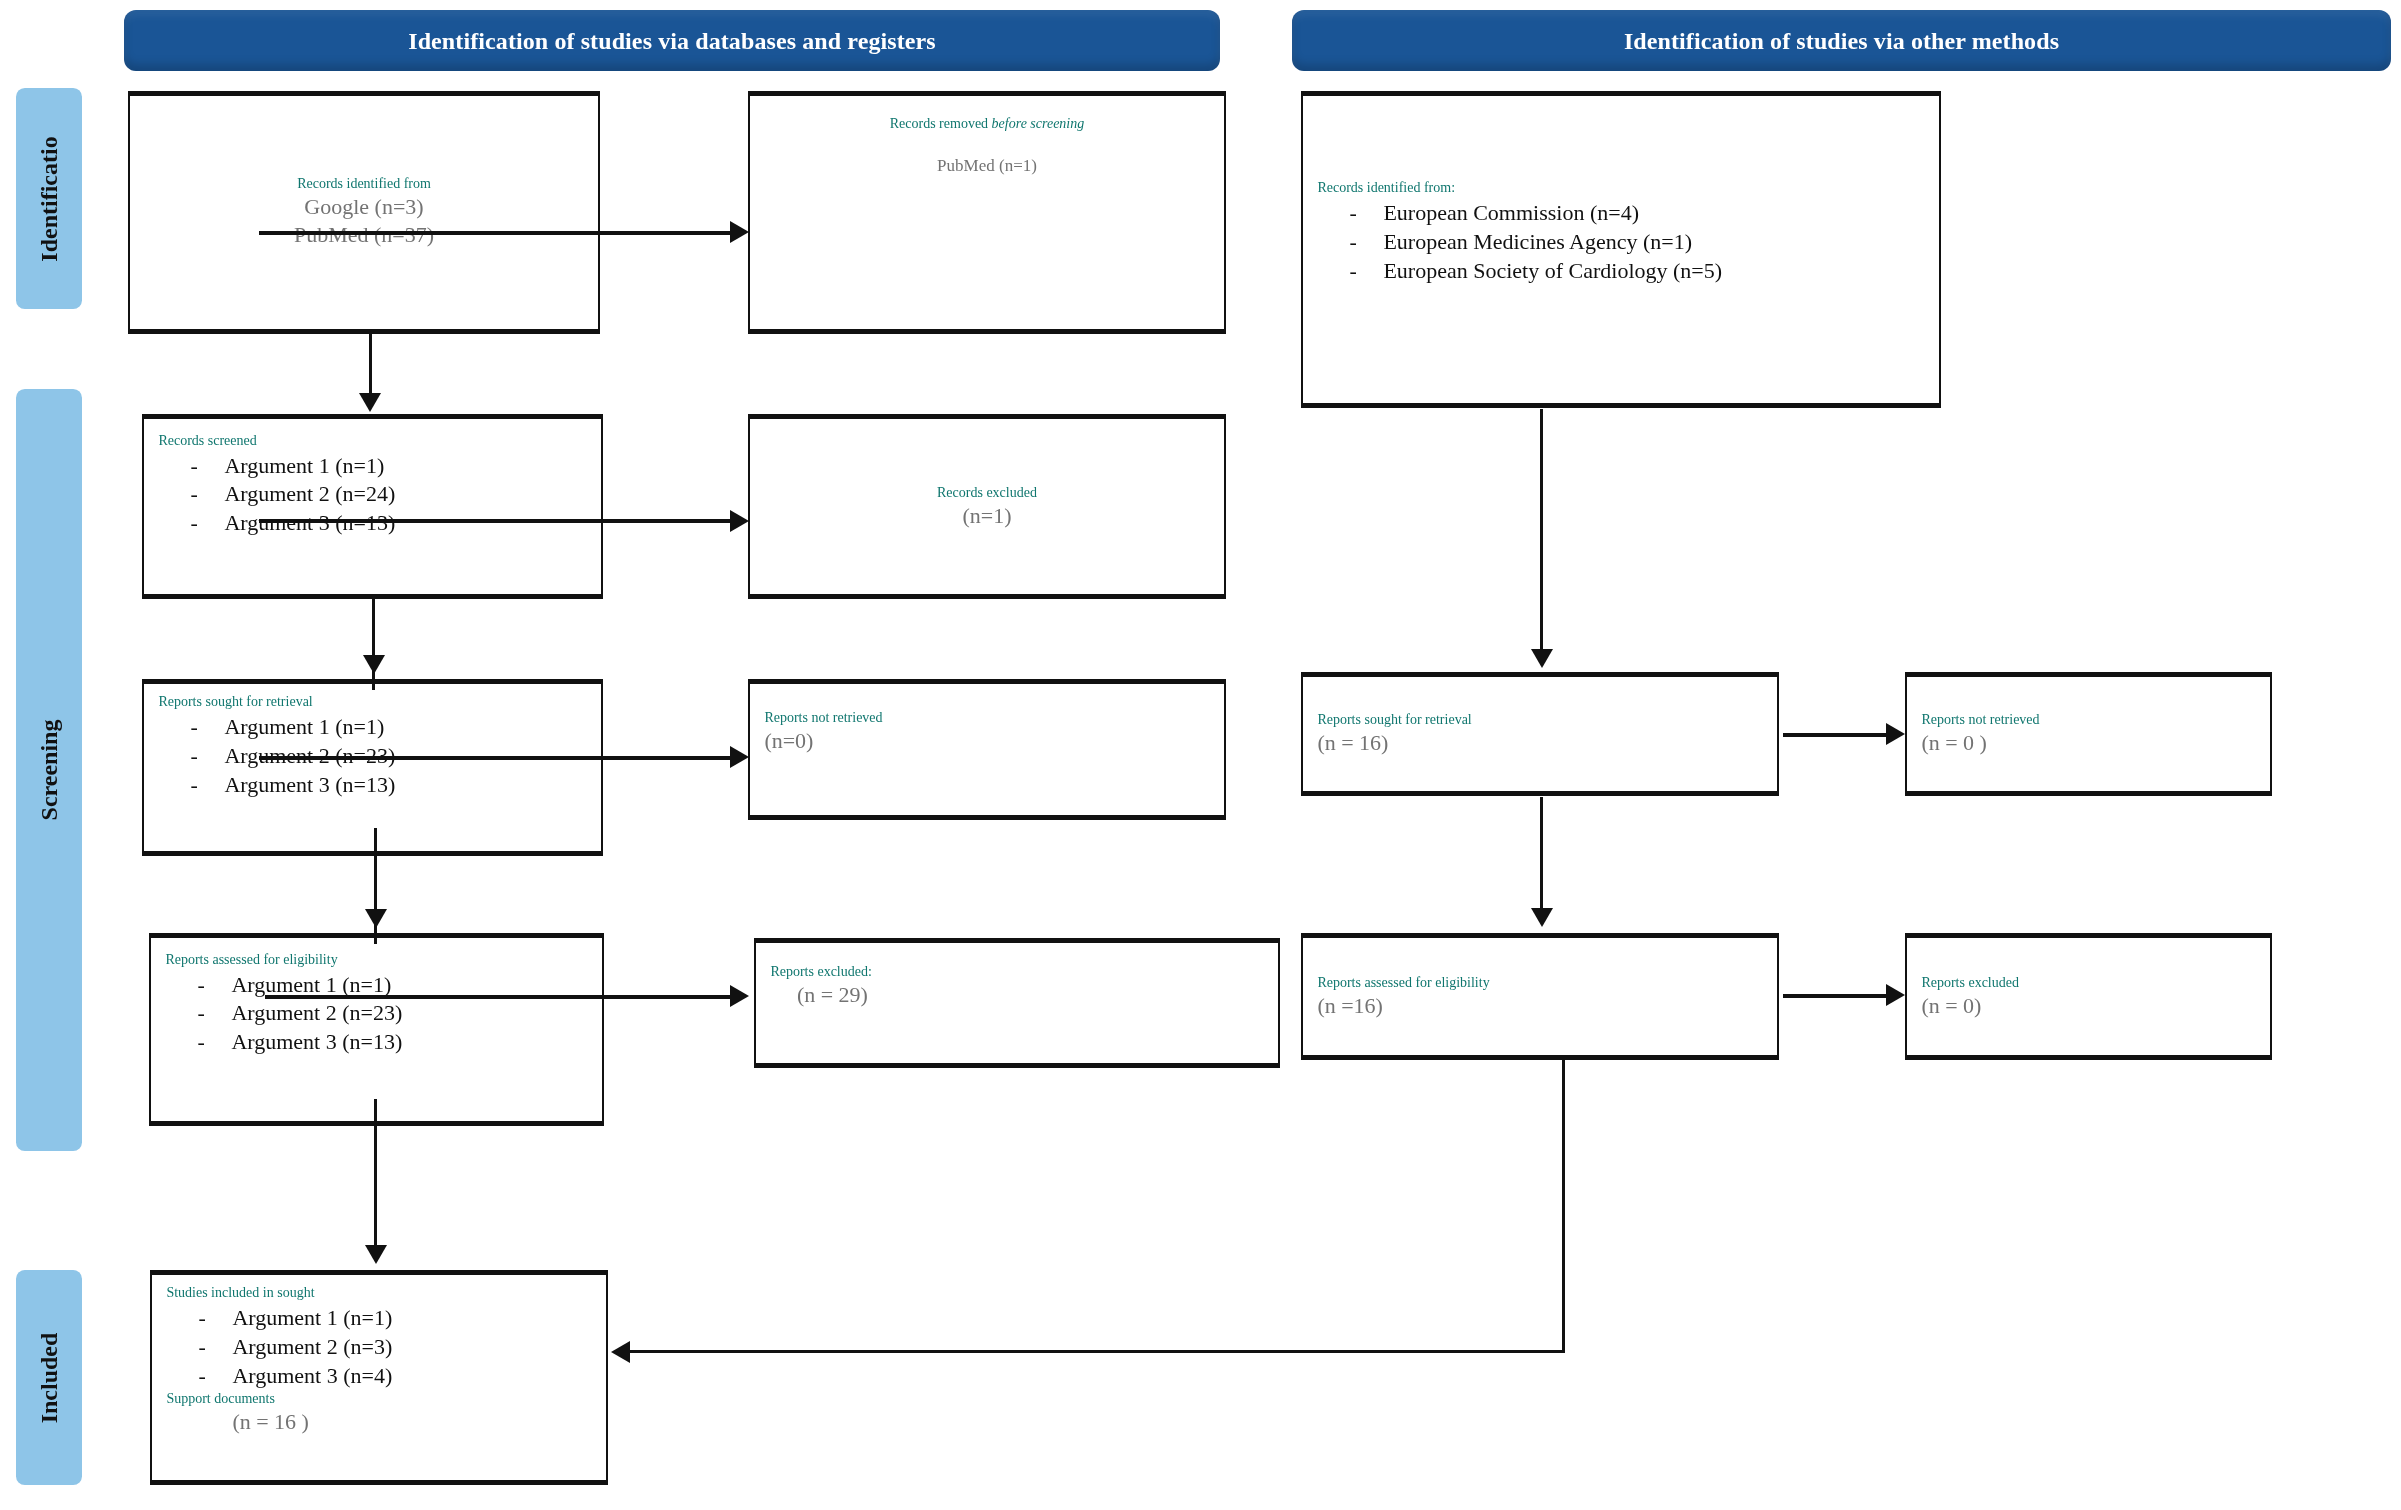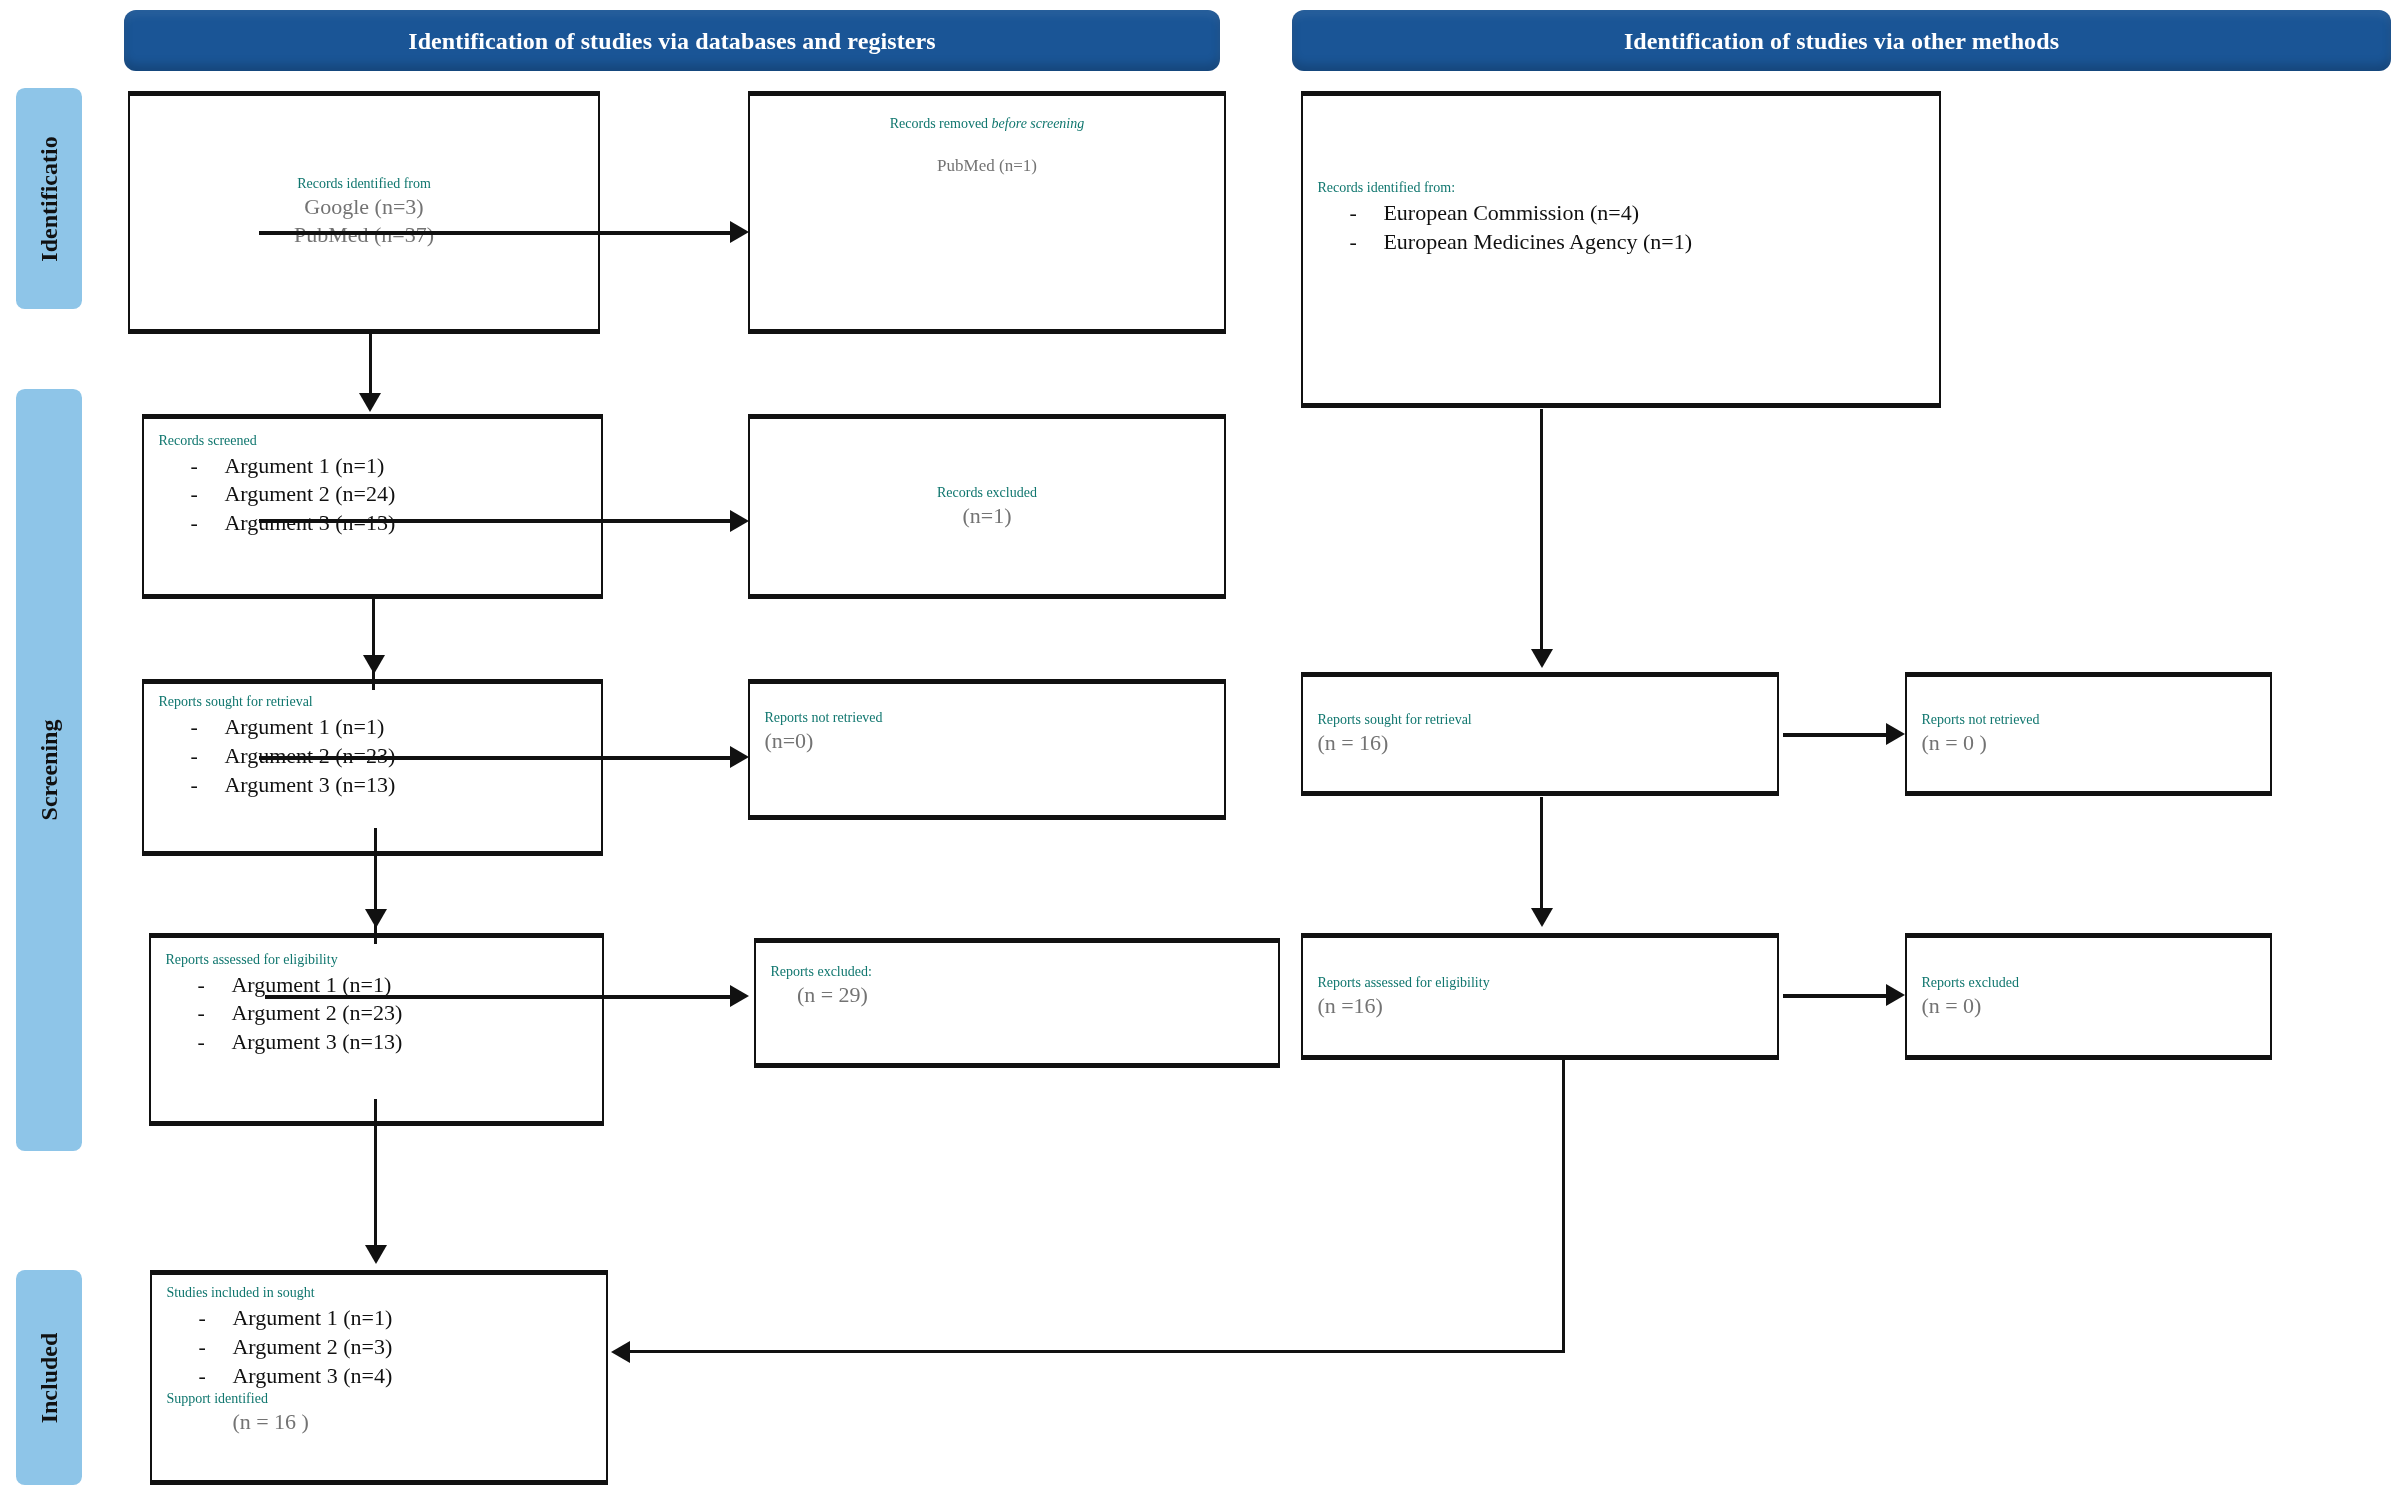--- a/index.html
+++ b/index.html
@@ -143,31 +143,32 @@
   </div>
 
   <div class="box topalign" style="left:150px;top:1270px;width:458px;height:215px;">
     <div class="inner" style="padding-top:12px;">
       <div class="ttl">Studies included in sought</div>
       <ul class="bul">
         <li>Argument 1 (n=1)</li>
         <li>Argument 2 (n=3)</li>
         <li>Argument 3 (n=4)</li>
       </ul>
-      <div class="ttl">Support identified</div>
+      <div class="ttl">Support documents</div>
       <div class="sub" style="padding-left:66px;">(n = 16 )</div>
     </div>
   </div>
 
   <div class="box topalign" style="left:1301px;top:91px;width:640px;height:317px;">
     <div class="inner" style="padding-top:86px;">
       <div class="ttl">Records identified from:</div>
       <ul class="bul">
         <li>European Commission (n=4)</li>
         <li>European Medicines Agency (n=1)</li>
+        <li>European Society of Cardiology (n=5)</li>
       </ul>
     </div>
   </div>
 
   <div class="box" style="left:1301px;top:672px;width:478px;height:124px;">
     <div class="inner">
       <div class="ttl">Reports sought for retrieval</div>
       <div class="sub">(n = 16)</div>
     </div>
   </div>

